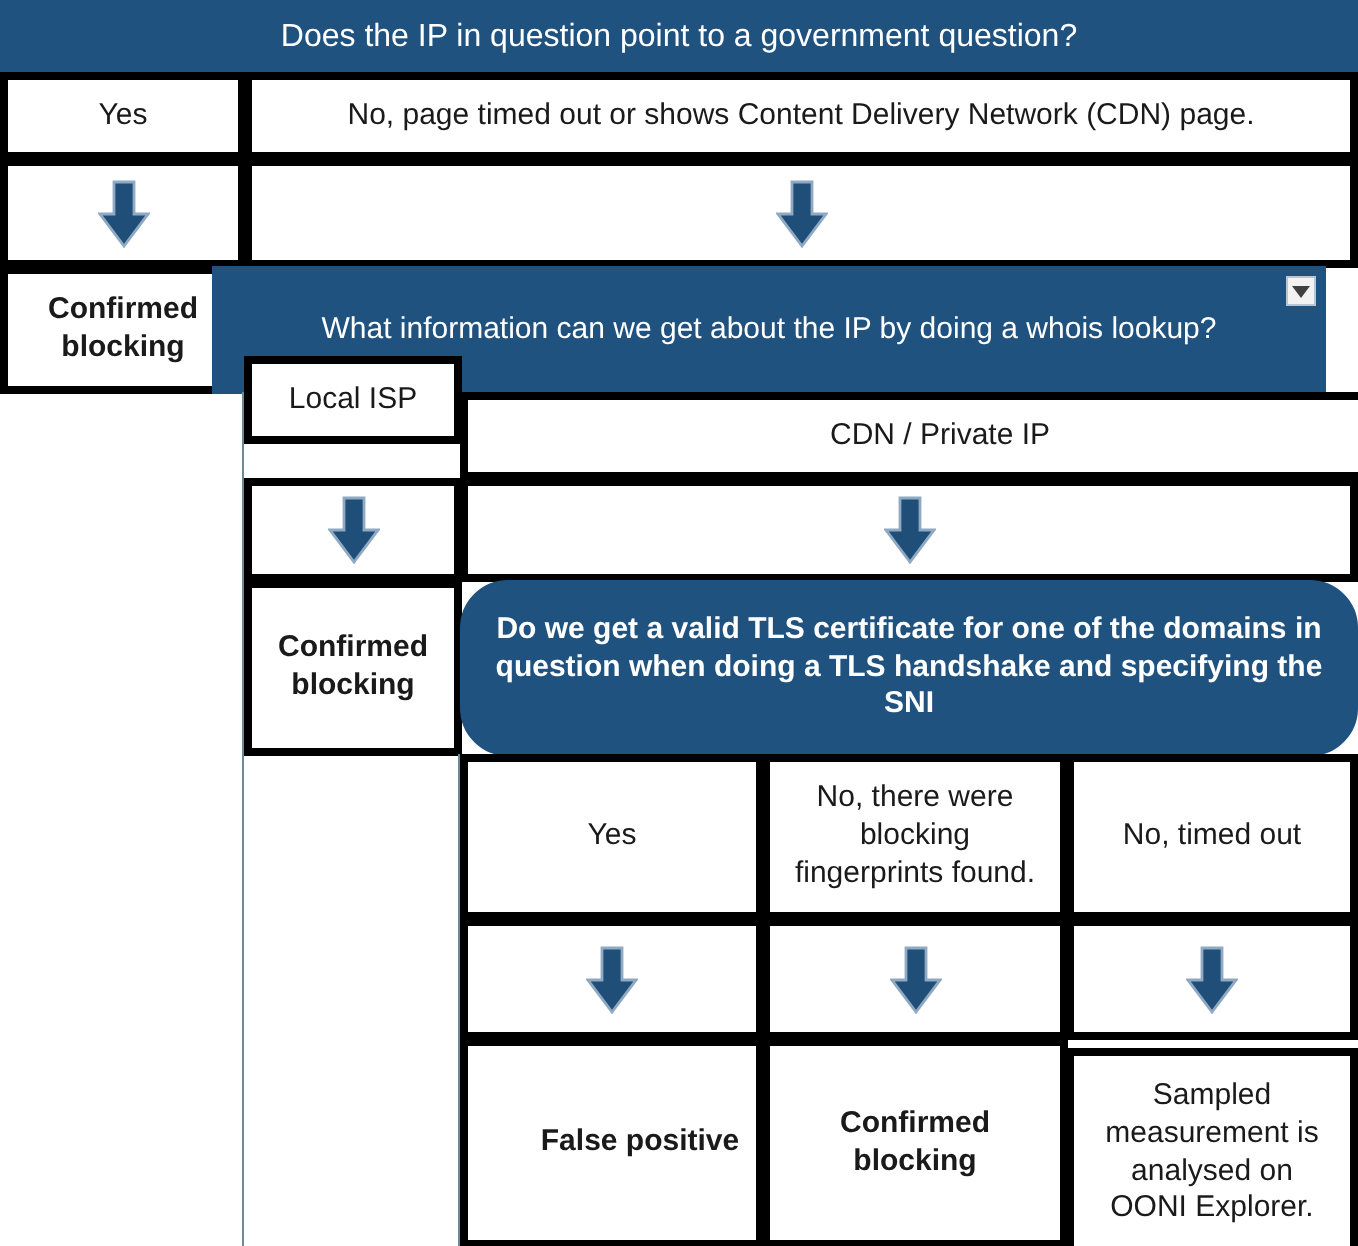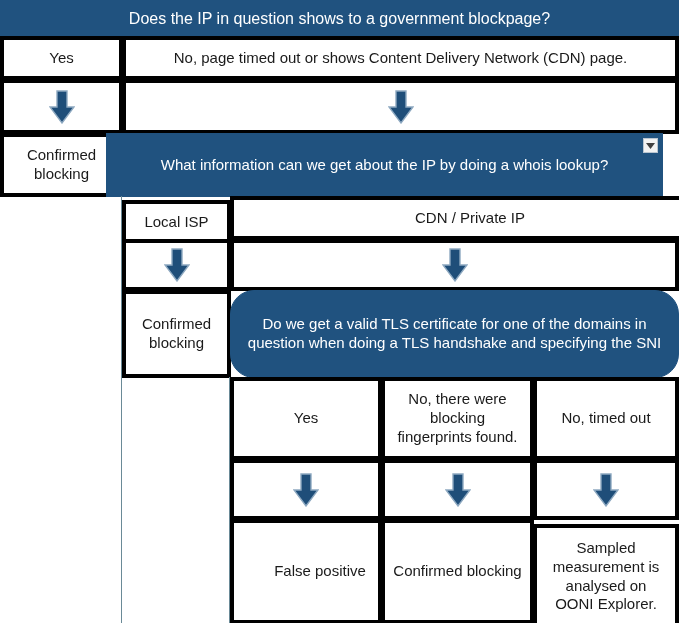--- a/index.html
+++ b/index.html
@@ -39,21 +39,21 @@
   .cell.noborder { border: none; background: transparent; }
 
   .cell.banner {
     background: #20527F;
     color: #ffffff;
     border: 1px solid #20527F;
     font-size: 15px;
   }
   .cell.banner.big { font-size: 16px; }
 
-  .cell.bold { font-weight: normal; }
+  .cell.bold { font-weight: bold; }
 
   .cell .txt {
     display: block;
     padding: 0 8px;
     width: 100%;
     box-sizing: border-box;
   }
 
   
   .arrow-cell { background: #ffffff; }
@@ -78,21 +78,21 @@
     cursor: pointer;
   }
   .dropdown-btn svg { display: block; }
 </style>
 </head>
 <body>
 
 <div id="sheet">
 
   <div class="cell banner big" style="left:0px; top:0px; width:679px; height:37px;">
-    <span class="txt">Does the IP in question shows to a government blockpage?</span>
+    <span class="txt">Does the IP in question point to a government question?</span>
   </div>
 
   <div class="cell" style="left:0px; top:36px; width:123px; height:44px;">
     <span class="txt">Yes</span>
   </div>
   <div class="cell" style="left:122px; top:36px; width:557px; height:44px;align-items:center;">
     <span class="txt">No, page timed out or shows Content Delivery Network (CDN) page.</span>
   </div>
 
   <div class="cell arrow-cell" style="left:0px; top:79px; width:123px; height:55px;">
@@ -118,21 +118,21 @@
     <span class="txt">What information can we get about the IP by doing a whois lookup?</span>
     <span class="dropdown-btn" style="right:4px; top:4px;">
       <svg width="9" height="6" viewBox="0 0 9 6" xmlns="http://www.w3.org/2000/svg">
         <polygon points="0,0 9,0 4.5,6" fill="#404040"></polygon>
       </svg>
     </span>
   </div>
 
   <div class="cell noborder" style="left:0px; top:196px; width:122px; height:427px; border-right:1px solid #6a8a97;"></div>
 
-  <div class="cell" style="left:122px; top:200px; width:109px; height:44px;">
+  <div class="cell" style="left:122px; top:178px; width:109px; height:44px;">
     <span class="txt">Local ISP</span>
   </div>
   <div class="cell" style="left:230px; top:196px; width:465px; height:44px;padding-left:15px;">
     <span class="txt">CDN / Private IP</span>
   </div>
 
   <div class="cell arrow-cell" style="left:122px; top:239px; width:109px; height:52px;">
     <span class="arrow">
       <svg viewBox="0 0 26 34" xmlns="http://www.w3.org/2000/svg">
         <polygon points="8,1 18,1 18,17 25,17 13,33 1,17 8,17" fill="#1F4E79" stroke="#8EA9C1" stroke-width="1.4"></polygon>

